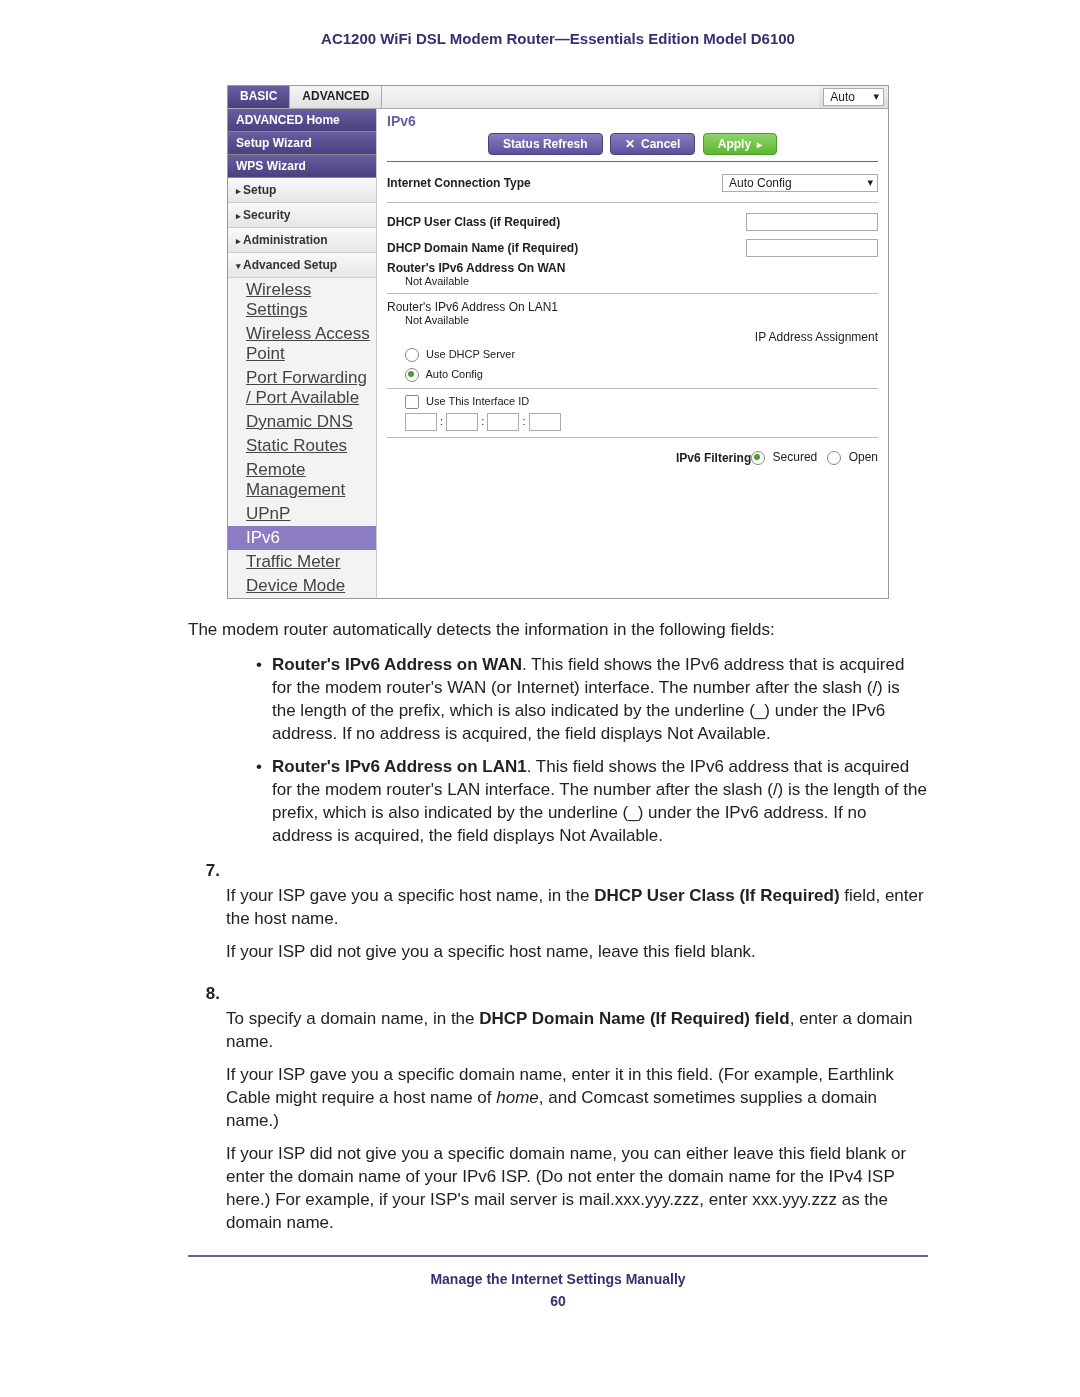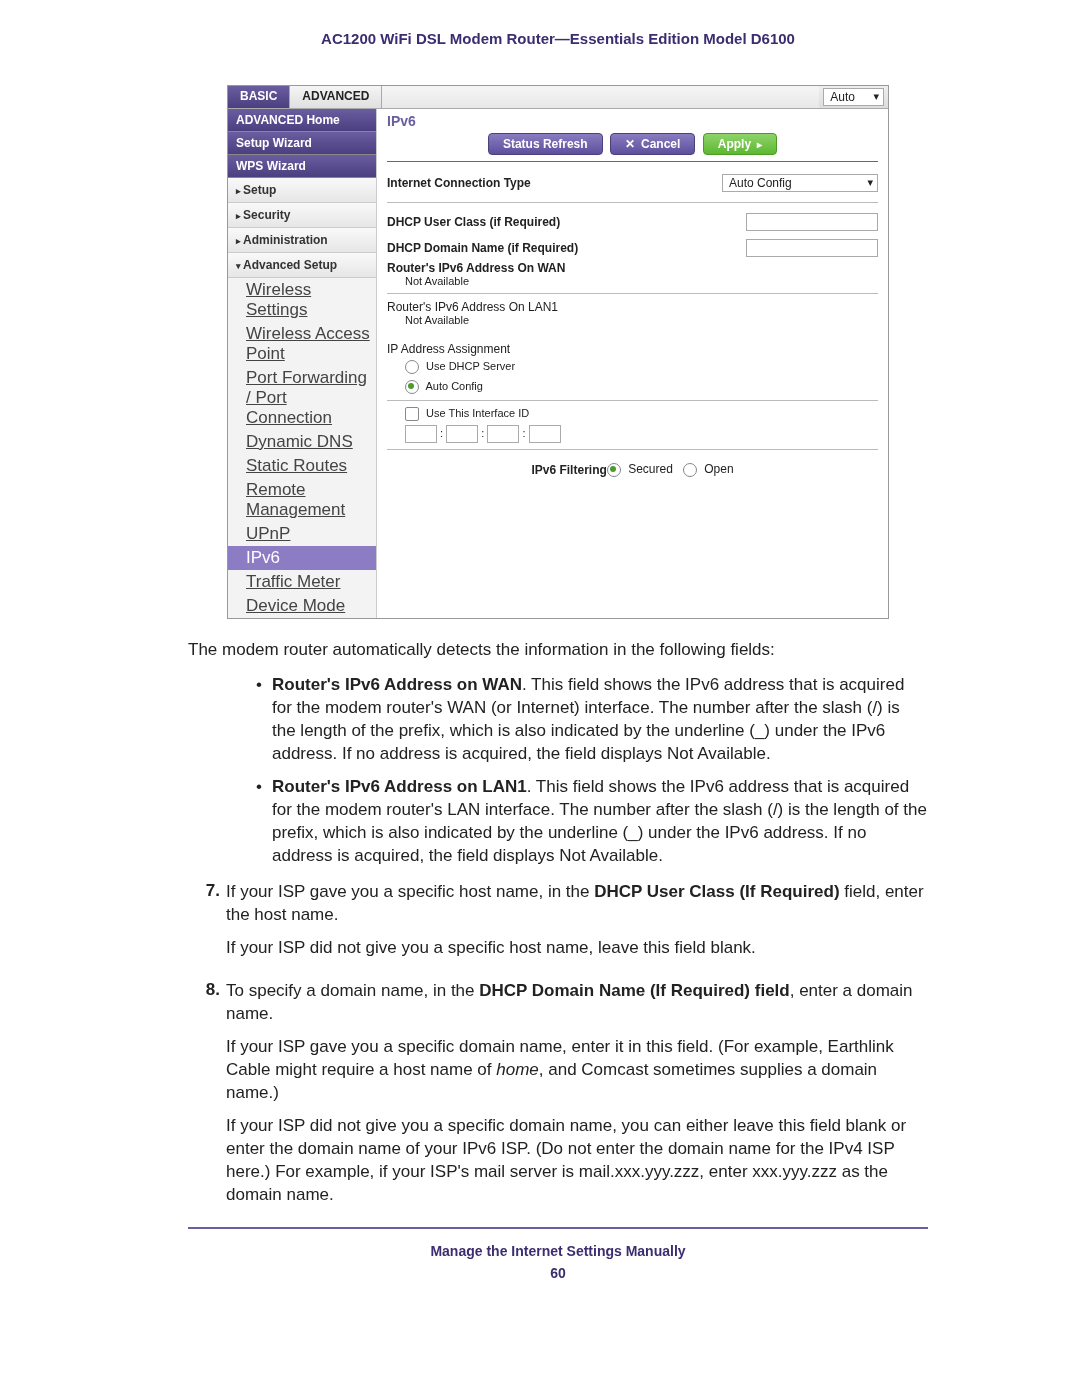--- a/index.html
+++ b/index.html
@@ -184,33 +184,33 @@
   .radio.checked::after {
     content: "";
     position: absolute;
     left: 2px; top: 2px;
     width: 6px; height: 6px;
     background: #4b9b2f;
     border-radius: 50%;
   }
   .chk { border-radius: 2px; }
   .filter-row {
-    display: flex; justify-content: center; align-items: center;
+    display: flex; justify-content: flex-end; align-items: center;
     padding-top: 6px;
   }
   .filter-opts { font-size: 12px; }
   
   .para { margin: 16px 0 12px 0; line-height: 1.35; }
   .bullet-list { margin: 6px 0 14px 28px; }
   .bullet-list li { margin-bottom: 10px; line-height: 1.35; list-style: none; position: relative; padding-left: 16px; }
   .bullet-list li::before { content: "•"; position: absolute; left: 0; top: 0; }
   .numlist { margin: 0; padding: 0; }
   .numitem { display: flex; margin-bottom: 10px; }
   .num { font-weight: bold; width: 32px; flex-shrink: 0; text-align: right; padding-right: 6px; }
-  .numbody { flex: 1; line-height: 1.35; }
+  .numbody { flex: 1; line-height: 1.35; margin-top: 24px; }
   .numbody p { margin: 10px 0; }
   .footer {
     border-top: 2px solid #6a5da0;
     padding-top: 14px;
     text-align: center;
   }
   .footer-title { color: #3b2d6f; font-weight: bold; font-size: 14px; }
   .footer-page { color: #3b2d6f; font-weight: bold; font-size: 14px; margin-top: 6px; }
   b { font-weight: bold; }
   i { font-style: italic; }
@@ -232,21 +232,21 @@
       <div class="sidebar">
         <div class="sb-item">ADVANCED Home</div>
         <div class="sb-item">Setup Wizard</div>
         <div class="sb-item">WPS Wizard</div>
         <div class="sb-section">Setup</div>
         <div class="sb-section">Security</div>
         <div class="sb-section">Administration</div>
         <div class="sb-section open">Advanced Setup</div>
         <span class="sb-sub">Wireless Settings</span>
         <span class="sb-sub">Wireless Access Point</span>
-        <span class="sb-sub">Port Forwarding / Port Connection</span>
+        <span class="sb-sub">Port Forwarding / Port Available</span>
         <span class="sb-sub">Dynamic DNS</span>
         <span class="sb-sub">Static Routes</span>
         <span class="sb-sub">Remote Management</span>
         <span class="sb-sub">UPnP</span>
         <span class="sb-sub active">IPv6</span>
         <span class="sb-sub">Traffic Meter</span>
         <span class="sb-sub">Device Mode</span>
       </div>
       <div class="content">
         <h3>IPv6</h3>
@@ -269,21 +269,21 @@
         <div class="cnt-row">
           <span class="cnt-label">DHCP Domain Name  (if Required)</span>
           <span class="cnt-input"></span>
         </div>
         <div class="cnt-label">Router's IPv6 Address On WAN</div>
         <div class="indent">Not Available</div>
         <div class="sep"></div>
 
         <div class="cnt-label" style="font-weight:normal;margin-top:4px;">Router's IPv6 Address On LAN1</div>
         <div class="indent">Not Available</div>
-        <div style="font-size:12px;margin-top:16px;">IP Address Assignment</div>
+        <div style="font-size:12px;margin-top:4px;text-align:right;">IP Address Assignment</div>
         <div class="indent" style="margin-top:4px;">
           <span class="radio"></span>
           <span>Use DHCP Server</span>
         </div>
         <div class="indent" style="margin-top:6px;">
           <span class="radio checked"></span>
           <span>Auto Config</span>
         </div>
         <div class="sep"></div>
         <div class="indent">

